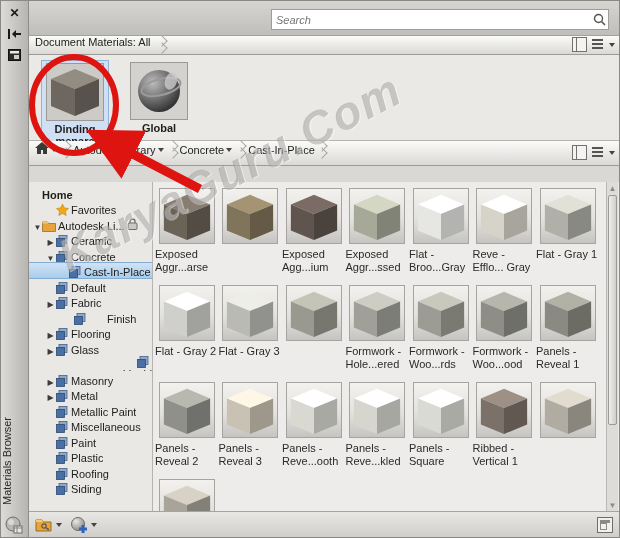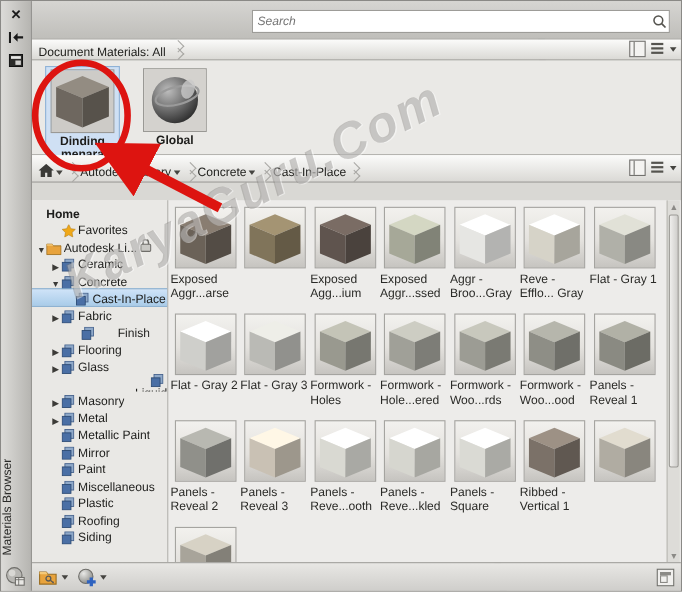--- a/index.html
+++ b/index.html
@@ -19,29 +19,29 @@
   .strip-btn svg { display:block; }
   .strip-title { position:absolute; bottom:30px; left:0; width:28px; height:120px;
                  writing-mode:vertical-rl; transform:rotate(180deg); text-align:left;
                  font-size:11px; color:#2a2a28; padding-top:4px; }
   .strip-sphere { position:absolute; bottom:2px; left:3px; }
 
   .main { position:absolute; left:28px; top:0; right:0; bottom:0; }
 
   
   .top-toolbar { height:35px; background:linear-gradient(#d6d5d2,#bfbeba); border-bottom:1px solid #a2a19d; position:relative; }
-  .searchbox { position:absolute; right:10px; top:8px; width:380px; height:21px; background:#fff;
+  .searchbox { position:absolute; right:10px; top:8px; width:338px; height:21px; background:#fff;
                border:1px solid #9d9c98; display:flex; align-items:center; }
   .searchbox input { flex:1; border:none; outline:none; font-family:"Liberation Sans",sans-serif;
                      font-size:11px; font-style:italic; color:#8a8a86; padding:0 4px; background:transparent; }
   .mag { width:18px; display:flex; justify-content:center; }
 
   
   .hbar { height:19px; background:linear-gradient(#fbfbfa,#dad9d5); border-bottom:1px solid #9d9c99;
-          display:flex; align-items:flex-end; padding:0 6px; position:relative; }
+          display:flex; align-items:flex-start; padding:0 6px; position:relative; }
   .hbar .label { font-size:11px; color:#22221f; margin-right:4px; }
   .chev { width:10px; height:17px; position:relative; margin:0 2px; flex:none; }
   .chev::before { content:""; position:absolute; left:1px; top:1px; width:7px; height:7px;
                   border-top:1px solid #a9a8a4; border-right:1px solid #a9a8a4; transform:rotate(45deg); transform-origin:center; }
   .chev::after { content:""; position:absolute; left:1px; bottom:1px; width:7px; height:7px;
                  border-bottom:1px solid #a9a8a4; border-right:1px solid #a9a8a4; transform:rotate(-45deg); }
   .hbar-right { position:absolute; right:4px; top:1px; display:flex; align-items:center; gap:5px; }
   .vicon { width:15px; height:15px; border:1px solid #72716e; background:#f4f3f1; position:relative; }
   .vicon.split::before { content:""; position:absolute; left:3px; top:0; bottom:0; width:1px; background:#72716e; }
   .licon { width:16px; height:15px; position:relative; }
@@ -289,20 +289,31 @@
     <span class="ticon">
               <svg width="12" height="12" viewBox="0 0 12 12">
                 <rect x="3" y="0.5" width="8" height="8" fill="#8fa9c9" stroke="#44618c" stroke-width="0.8"></rect>
                 <rect x="0.5" y="3.5" width="8" height="8" fill="#4a6fa5" stroke="#2c4a73" stroke-width="0.8"></rect>
               </svg>
             </span>
     <span class="tlabel">Cast-In-Place</span>
 
   </div>
           <div class="trow" style="padding-left: 17px;">
+    <span class="arr"></span>
+    <span class="ticon">
+              <svg width="12" height="12" viewBox="0 0 12 12">
+                <rect x="3" y="0.5" width="8" height="8" fill="#8fa9c9" stroke="#44618c" stroke-width="0.8"></rect>
+                <rect x="0.5" y="3.5" width="8" height="8" fill="#4a6fa5" stroke="#2c4a73" stroke-width="0.8"></rect>
+              </svg>
+            </span>
+    <span class="tlabel">Default</span>
+
+  </div>
+          <div class="trow" style="padding-left: 17px;">
     <span class="arr">▶</span>
     <span class="ticon">
               <svg width="12" height="12" viewBox="0 0 12 12">
                 <rect x="3" y="0.5" width="8" height="8" fill="#8fa9c9" stroke="#44618c" stroke-width="0.8"></rect>
                 <rect x="0.5" y="3.5" width="8" height="8" fill="#4a6fa5" stroke="#2c4a73" stroke-width="0.8"></rect>
               </svg>
             </span>
     <span class="tlabel">Fabric</span>
 
   </div>
@@ -384,43 +395,32 @@
 
   </div>
           <div class="trow" style="padding-left: 17px;">
     <span class="arr"></span>
     <span class="ticon">
               <svg width="12" height="12" viewBox="0 0 12 12">
                 <rect x="3" y="0.5" width="8" height="8" fill="#8fa9c9" stroke="#44618c" stroke-width="0.8"></rect>
                 <rect x="0.5" y="3.5" width="8" height="8" fill="#4a6fa5" stroke="#2c4a73" stroke-width="0.8"></rect>
               </svg>
             </span>
-    <span class="tlabel">Mirror</span>
+    <span class="tlabel">Miscellaneous</span>
 
   </div>
           <div class="trow" style="padding-left: 17px;">
     <span class="arr"></span>
     <span class="ticon">
               <svg width="12" height="12" viewBox="0 0 12 12">
                 <rect x="3" y="0.5" width="8" height="8" fill="#8fa9c9" stroke="#44618c" stroke-width="0.8"></rect>
                 <rect x="0.5" y="3.5" width="8" height="8" fill="#4a6fa5" stroke="#2c4a73" stroke-width="0.8"></rect>
               </svg>
             </span>
     <span class="tlabel">Paint</span>
-
-  </div>
-          <div class="trow" style="padding-left: 17px;">
-    <span class="arr"></span>
-    <span class="ticon">
-              <svg width="12" height="12" viewBox="0 0 12 12">
-                <rect x="3" y="0.5" width="8" height="8" fill="#8fa9c9" stroke="#44618c" stroke-width="0.8"></rect>
-                <rect x="0.5" y="3.5" width="8" height="8" fill="#4a6fa5" stroke="#2c4a73" stroke-width="0.8"></rect>
-              </svg>
-            </span>
-    <span class="tlabel">Miscellaneous</span>
 
   </div>
           <div class="trow" style="padding-left: 17px;">
     <span class="arr"></span>
     <span class="ticon">
               <svg width="12" height="12" viewBox="0 0 12 12">
                 <rect x="3" y="0.5" width="8" height="8" fill="#8fa9c9" stroke="#44618c" stroke-width="0.8"></rect>
                 <rect x="0.5" y="3.5" width="8" height="8" fill="#4a6fa5" stroke="#2c4a73" stroke-width="0.8"></rect>
               </svg>
             </span>
@@ -496,21 +496,21 @@
     <div class="glabel">Exposed Aggr...ssed</div>
   </div>
             <div class="gtile">
     <div class="gthumb">
                 <svg width="54" height="54" viewBox="0 0 56 56">
     <polygon points="28,6 52,16 28,26 4,16" fill="#ffffff"></polygon>
     <polygon points="4,16 28,26 28,53 4,43" fill="#e6e6e3"></polygon>
     <polygon points="28,26 52,16 52,43 28,53" fill="#b3b3b1"></polygon>
   </svg>
               </div>
-    <div class="glabel">Aggr - Broo...Gray</div>
+    <div class="glabel">Flat - Broo...Gray</div>
   </div>
             <div class="gtile">
     <div class="gthumb">
                 <svg width="54" height="54" viewBox="0 0 56 56">
     <polygon points="28,6 52,16 28,26 4,16" fill="#ffffff"></polygon>
     <polygon points="4,16 28,26 28,53 4,43" fill="#d6d3c8"></polygon>
     <polygon points="28,26 52,16 52,43 28,53" fill="#a7a59c"></polygon>
   </svg>
               </div>
     <div class="glabel">Reve - Efflo... Gray</div>
@@ -546,21 +546,20 @@
     <div class="glabel">Flat - Gray 3</div>
   </div>
             <div class="gtile">
     <div class="gthumb">
                 <svg width="54" height="54" viewBox="0 0 56 56">
     <polygon points="28,6 52,16 28,26 4,16" fill="#c4c4b7"></polygon>
     <polygon points="4,16 28,26 28,53 4,43" fill="#99998f"></polygon>
     <polygon points="28,26 52,16 52,43 28,53" fill="#777770"></polygon>
   </svg>
               </div>
-    <div class="glabel">Formwork - Holes</div>
   </div>
             <div class="gtile">
     <div class="gthumb">
                 <svg width="54" height="54" viewBox="0 0 56 56">
     <polygon points="28,6 52,16 28,26 4,16" fill="#cdcdc3"></polygon>
     <polygon points="4,16 28,26 28,53 4,43" fill="#a0a098"></polygon>
     <polygon points="28,26 52,16 52,43 28,53" fill="#7d7d77"></polygon>
   </svg>
               </div>
     <div class="glabel">Formwork - Hole...ered</div>

